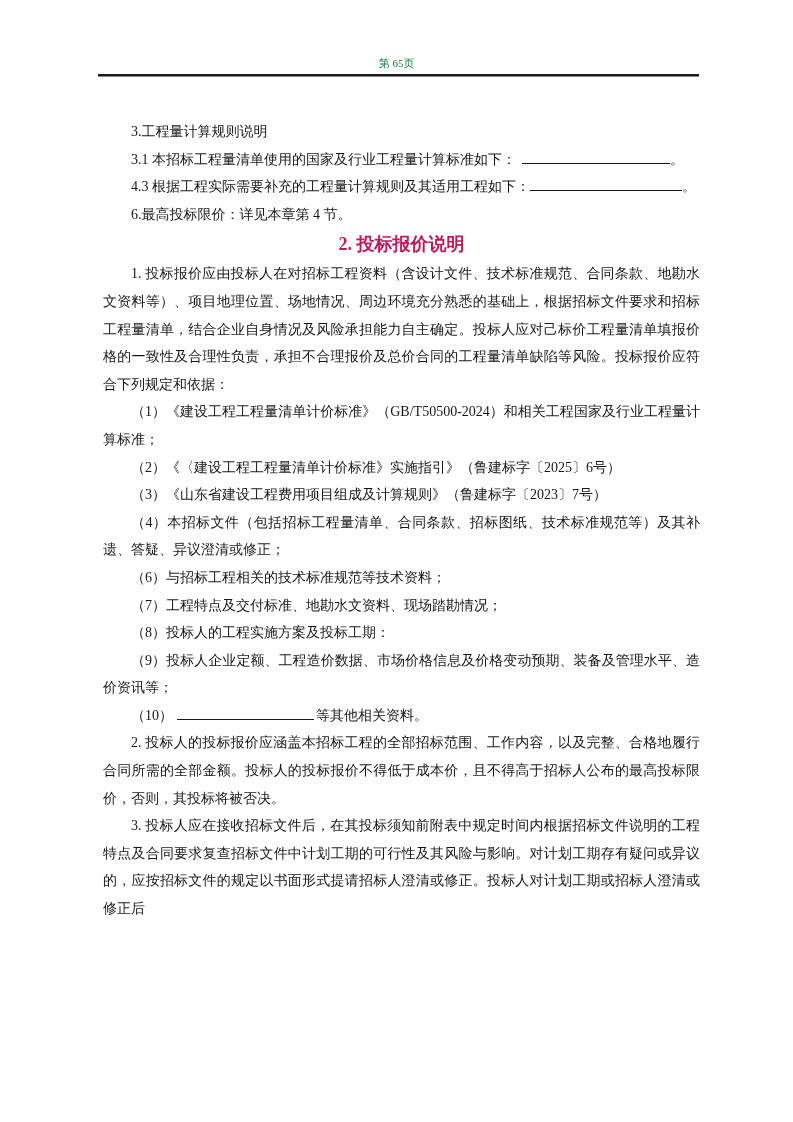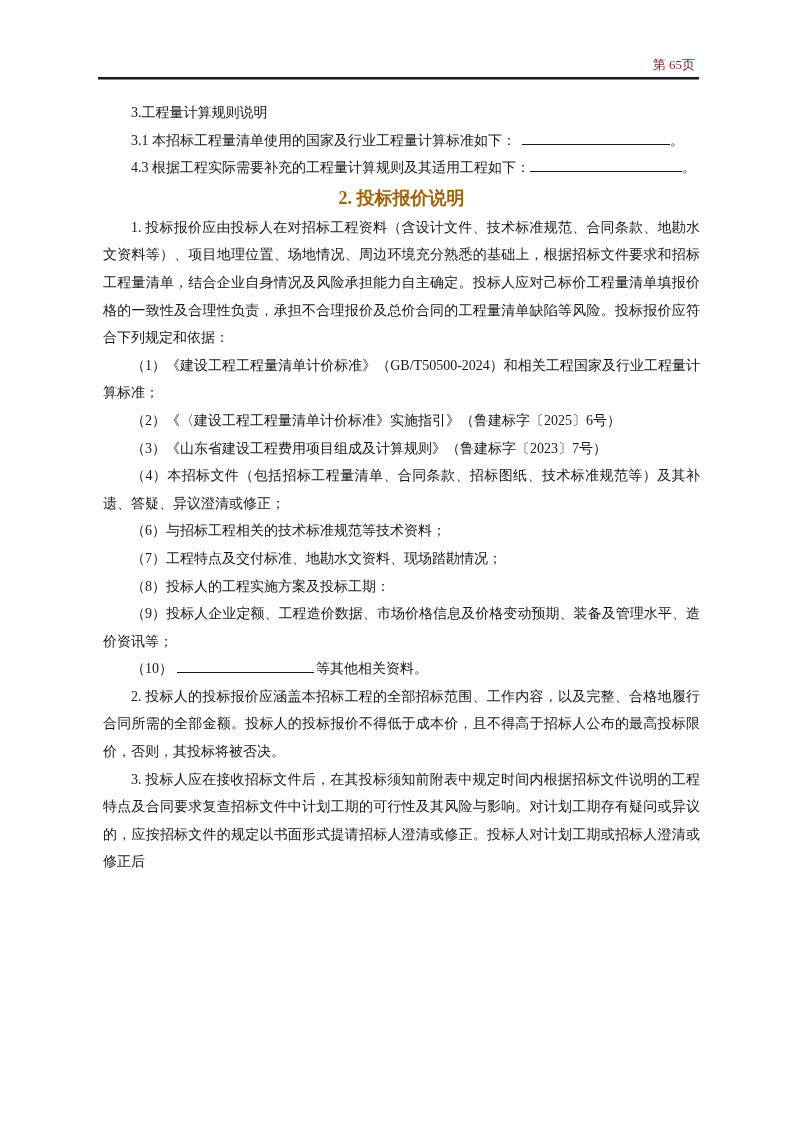--- a/index.html
+++ b/index.html
@@ -17,51 +17,51 @@
     color: #161616;
     overflow: hidden;
   }
   .header {
     position: absolute;
     top: 56px;
     left: 98px;
     width: 601px;
   }
   .page-num {
-    font-size: 13px;
-    text-align: right;
+    font-size: 11px;
+    text-align: center;
     padding: 0 4px 3px 0;
-    color: #7f1d1d;
+    color: #15803d;
   }
   .header-rule {
     height: 0;
     border-top: 2.6px solid #1b1b1b;
     box-shadow: 0 1px 0 #8a8a8a;
   }
   .body-col {
     position: absolute;
-    top: 99px;
+    top: 118px;
     left: 103px;
     width: 597px;
     font-size: 14px;
     text-align: justify;
   }
   .doc-line {
     margin: 0;
     line-height: 27.6px;
     text-indent: 28px;
   }
   .section-heading {
     margin: 0;
     font-size: 18px;
     font-weight: bold;
     text-align: center;
     text-indent: 0;
     line-height: 32px;
-    color: #a16207;
+    color: #be185d;
   }
   .para {
     margin: 0;
     line-height: 27.6px;
     text-indent: 28px;
   }
   .blank {
     display: inline-block;
     height: 3px;
     border-bottom: 1.4px solid #161616;
@@ -82,20 +82,21 @@
   </div>
 
   <div class="body-col">
 
     <p class="doc-line">3.工程量计算规则说明</p>
 
     <p class="doc-line"><span>3.1 本招标工程量清单使用的国家及行业工程量计算标准如下：</span><span class="blank blank-31"></span><span>。</span></p>
 
     <p class="doc-line"><span>4.3 根据工程实际需要补充的工程量计算规则及其适用工程如下：</span><span class="blank blank-32"></span><span>。</span></p>
 
+    <p class="doc-line">6.最高投标限价：详见本章第 4 节。</p>
 
     <h2 class="section-heading">2. 投标报价说明</h2>
 
     <p class="para">1. 投标报价应由投标人在对招标工程资料（含设计文件、技术标准规范、合同条款、地勘水文资料等）、项目地理位置、场地情况、周边环境充分熟悉的基础上，根据招标文件要求和招标工程量清单，结合企业自身情况及风险承担能力自主确定。投标人应对己标价工程量清单填报价格的一致性及合理性负责，承担不合理报价及总价合同的工程量清单缺陷等风险。投标报价应符合下列规定和依据：</p>
 
     <p class="para">（1）《建设工程工程量清单计价标准》（GB/T50500-2024）和相关工程国家及行业工程量计算标准；</p>
     <p class="para">（2）《〈建设工程工程量清单计价标准》实施指引》（鲁建标字〔2025〕6号）</p>
     <p class="para">（3）《山东省建设工程费用项目组成及计算规则》（鲁建标字〔2023〕7号）</p>
     <p class="para">（4）本招标文件（包括招标工程量清单、合同条款、招标图纸、技术标准规范等）及其补遗、答疑、异议澄清或修正；</p>
     <p class="para">（6）与招标工程相关的技术标准规范等技术资料；</p>

